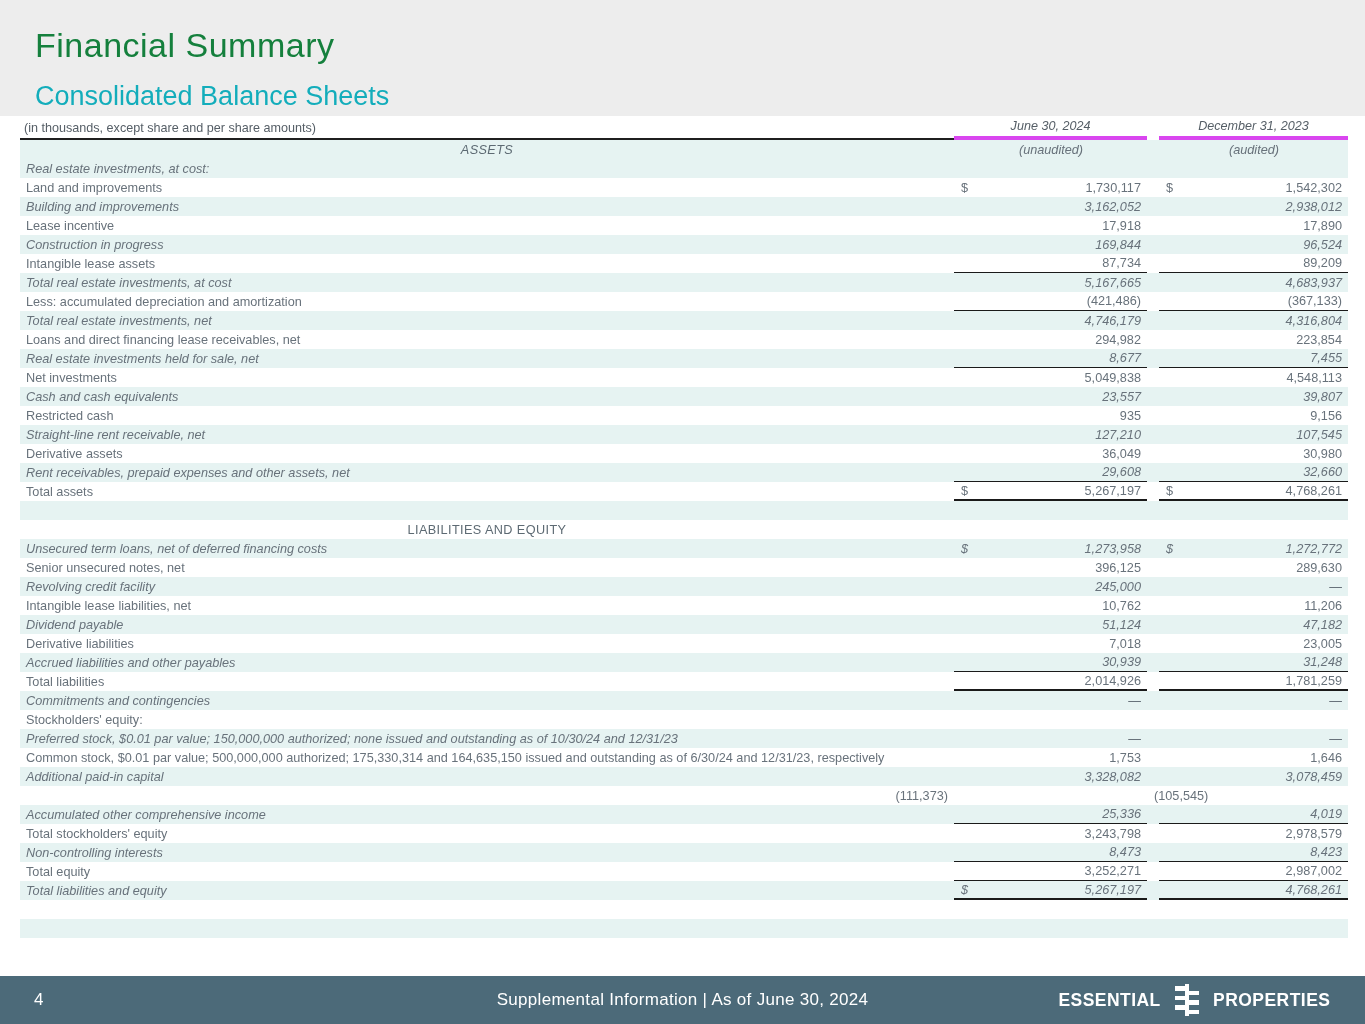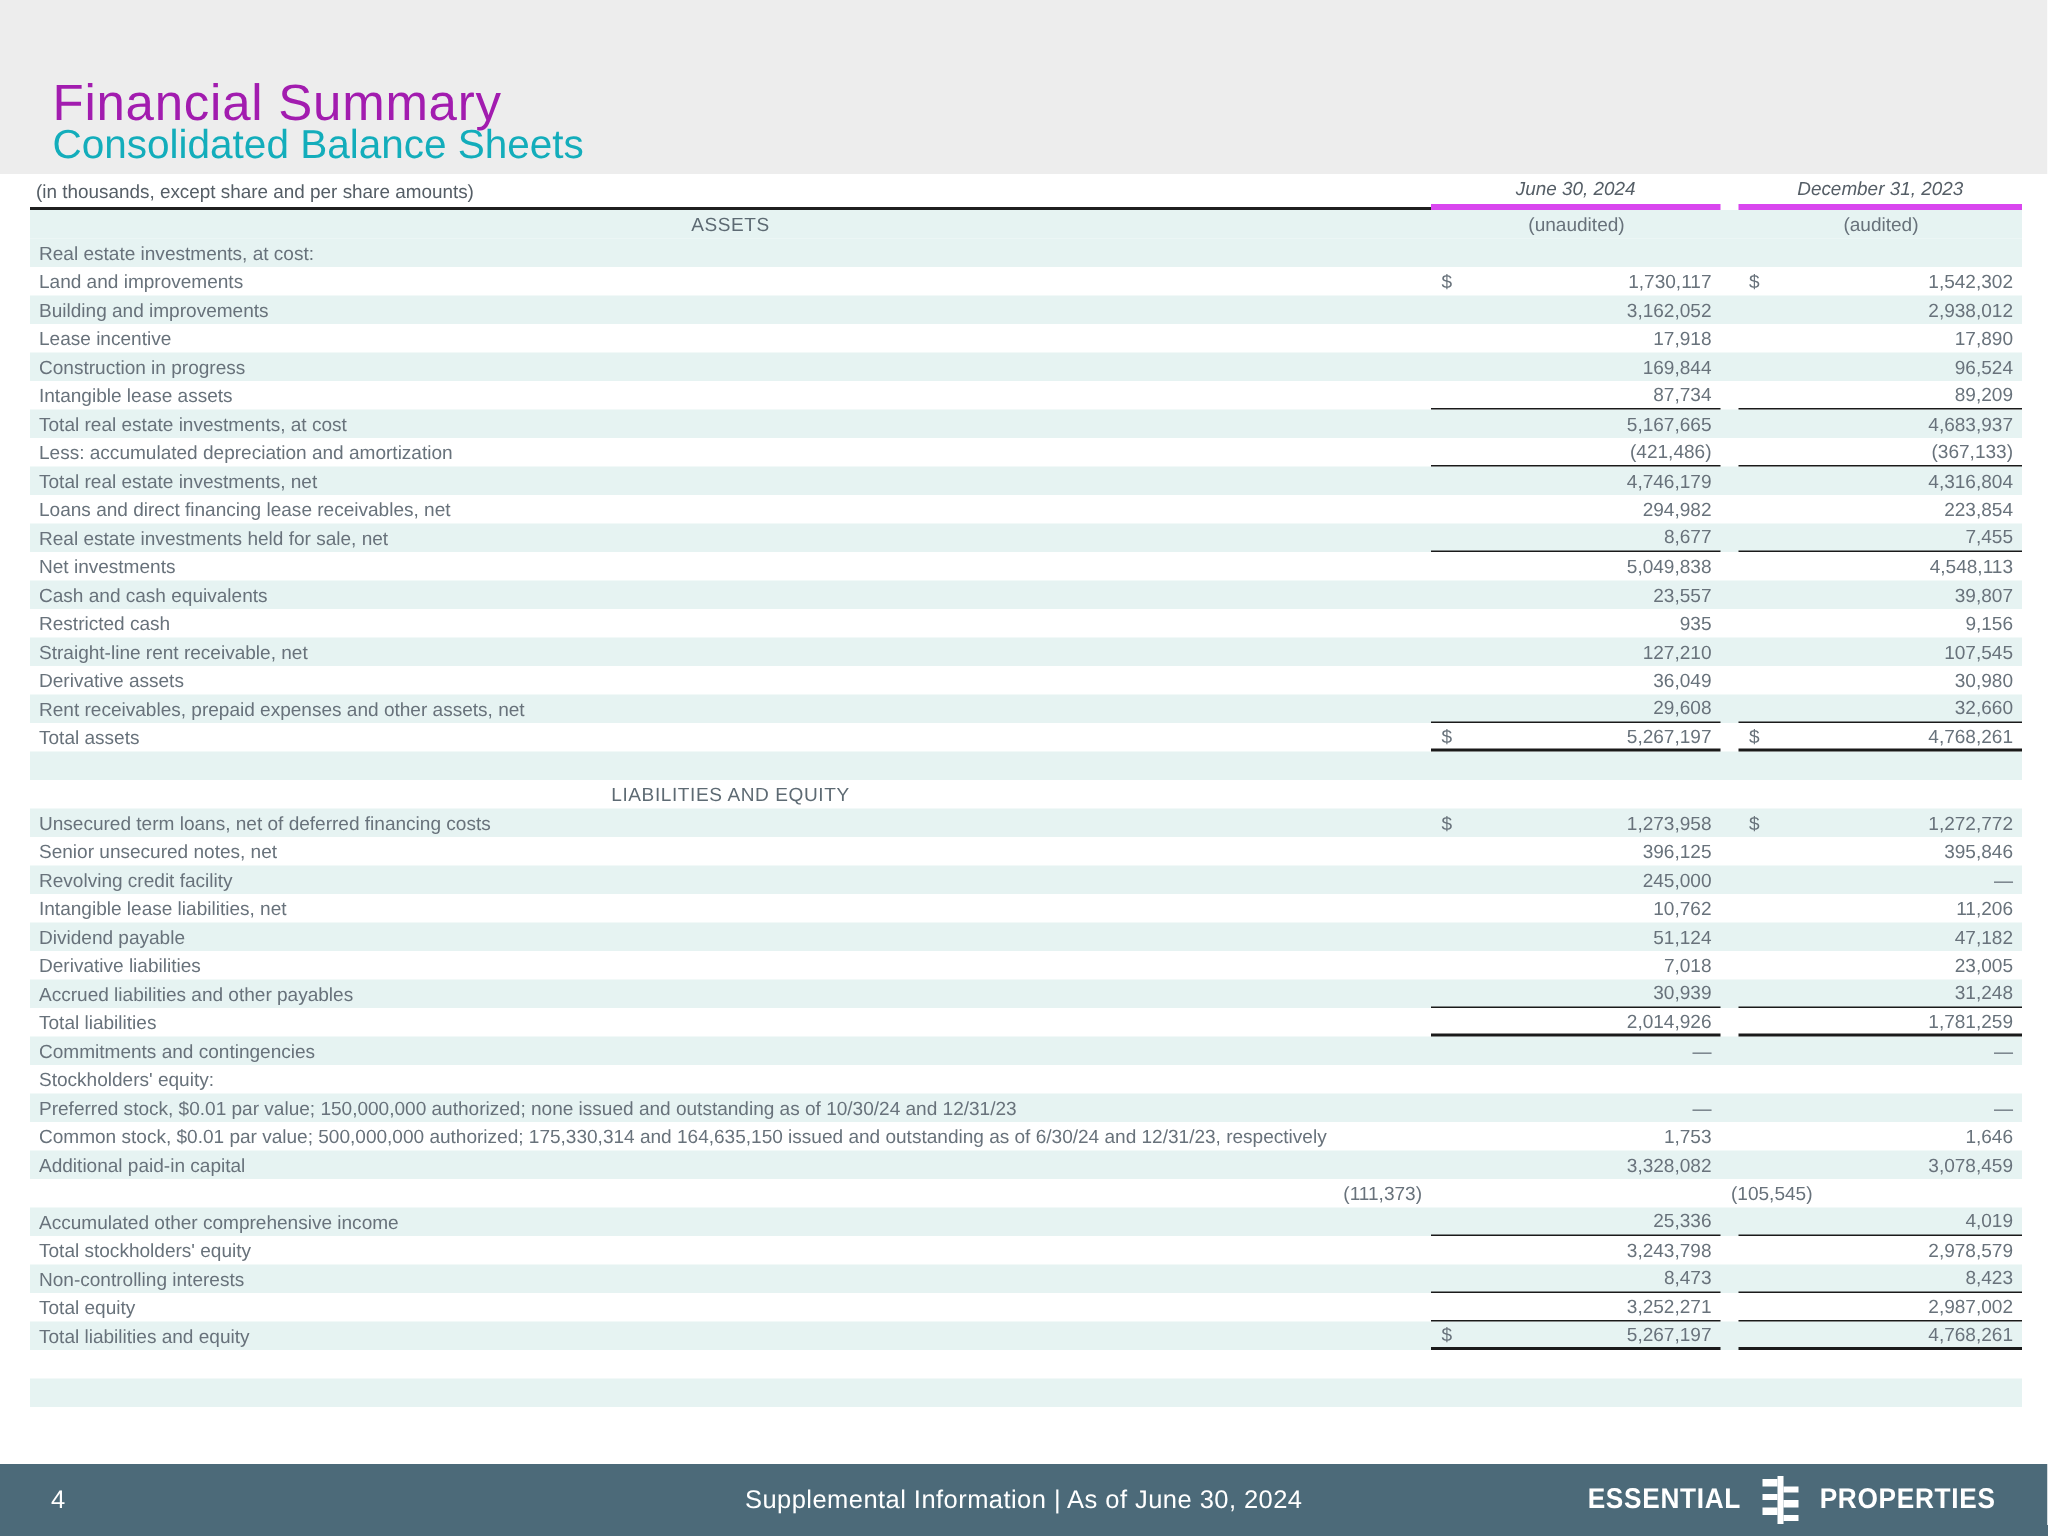--- a/index.html
+++ b/index.html
@@ -10,22 +10,22 @@
     position:relative;
     overflow:hidden;
     color:#68727b;
   }
   
   .header-band {
     position:absolute; top:0; left:0; width:1365px; height:116px;
     background:#ededed;
   }
   .page-title {
-    position:absolute; left:35px; top:50px;
-    font-size:34px; color:#a21caf; letter-spacing:0.5px;
+    position:absolute; left:35px; top:26px;
+    font-size:34px; color:#15803d; letter-spacing:0.5px;
   }
   .page-subtitle {
     position:absolute; left:35px; top:81px;
     font-size:27px; color:#13adbb;
   }
   
   .bs-table { position:absolute; left:20px; top:118px; width:1328px; }
   .grid-row {
     display:grid;
     grid-template-columns:1fr 193px 12px 189px;
@@ -38,21 +38,21 @@
     white-space:nowrap;
   }
   .date-cell {
     border-bottom:4px solid #d946ef;
     display:flex; align-items:flex-end; justify-content:center;
     padding-bottom:3px; height:100%;font-style:italic;
   }
   .spacer-cell { height:100%; }
 
   .row { height:19px; font-size:12.7px; color:#68727b; }
-  .row.stripe { background:#e6f3f2; }
+  .row.stripe { background:#e6f3f2;font-style:italic; }
   .cell-label { padding-left:6px; white-space:nowrap; overflow:hidden; }
   .grp {
     display:flex; justify-content:space-between; align-items:center;
     height:100%; padding:0 6px 0 7px;
   }
   .grp .val { text-align:right; white-space:nowrap; }
   .row.u1 .grp { border-bottom:1.5px solid #1a1a1a; }
   .row.u2 .grp { border-bottom:2.5px solid #1a1a1a; }
   .row.t-section .cell-label { text-align:center; padding-left:0; letter-spacing:0.4px; color:#5d6a73; }
   .row.t-section .grp { justify-content:center; }
@@ -393,21 +393,21 @@
 
       <div class="grid-row row plain t-item">
         <div class="cell-label">Senior unsecured notes, net</div>
         <div class="grp">
           <span class="cur"></span>
           <span class="val">396,125</span>
         </div>
         <div class="spacer-cell"></div>
         <div class="grp">
           <span class="cur"></span>
-          <span class="val">395,846</span>
+          <span class="val">289,630</span>
         </div>
       </div>
 
       <div class="grid-row row stripe t-item">
         <div class="cell-label">Revolving credit facility</div>
         <div class="grp">
           <span class="cur"></span>
           <span class="val">245,000</span>
         </div>
         <div class="spacer-cell"></div>

